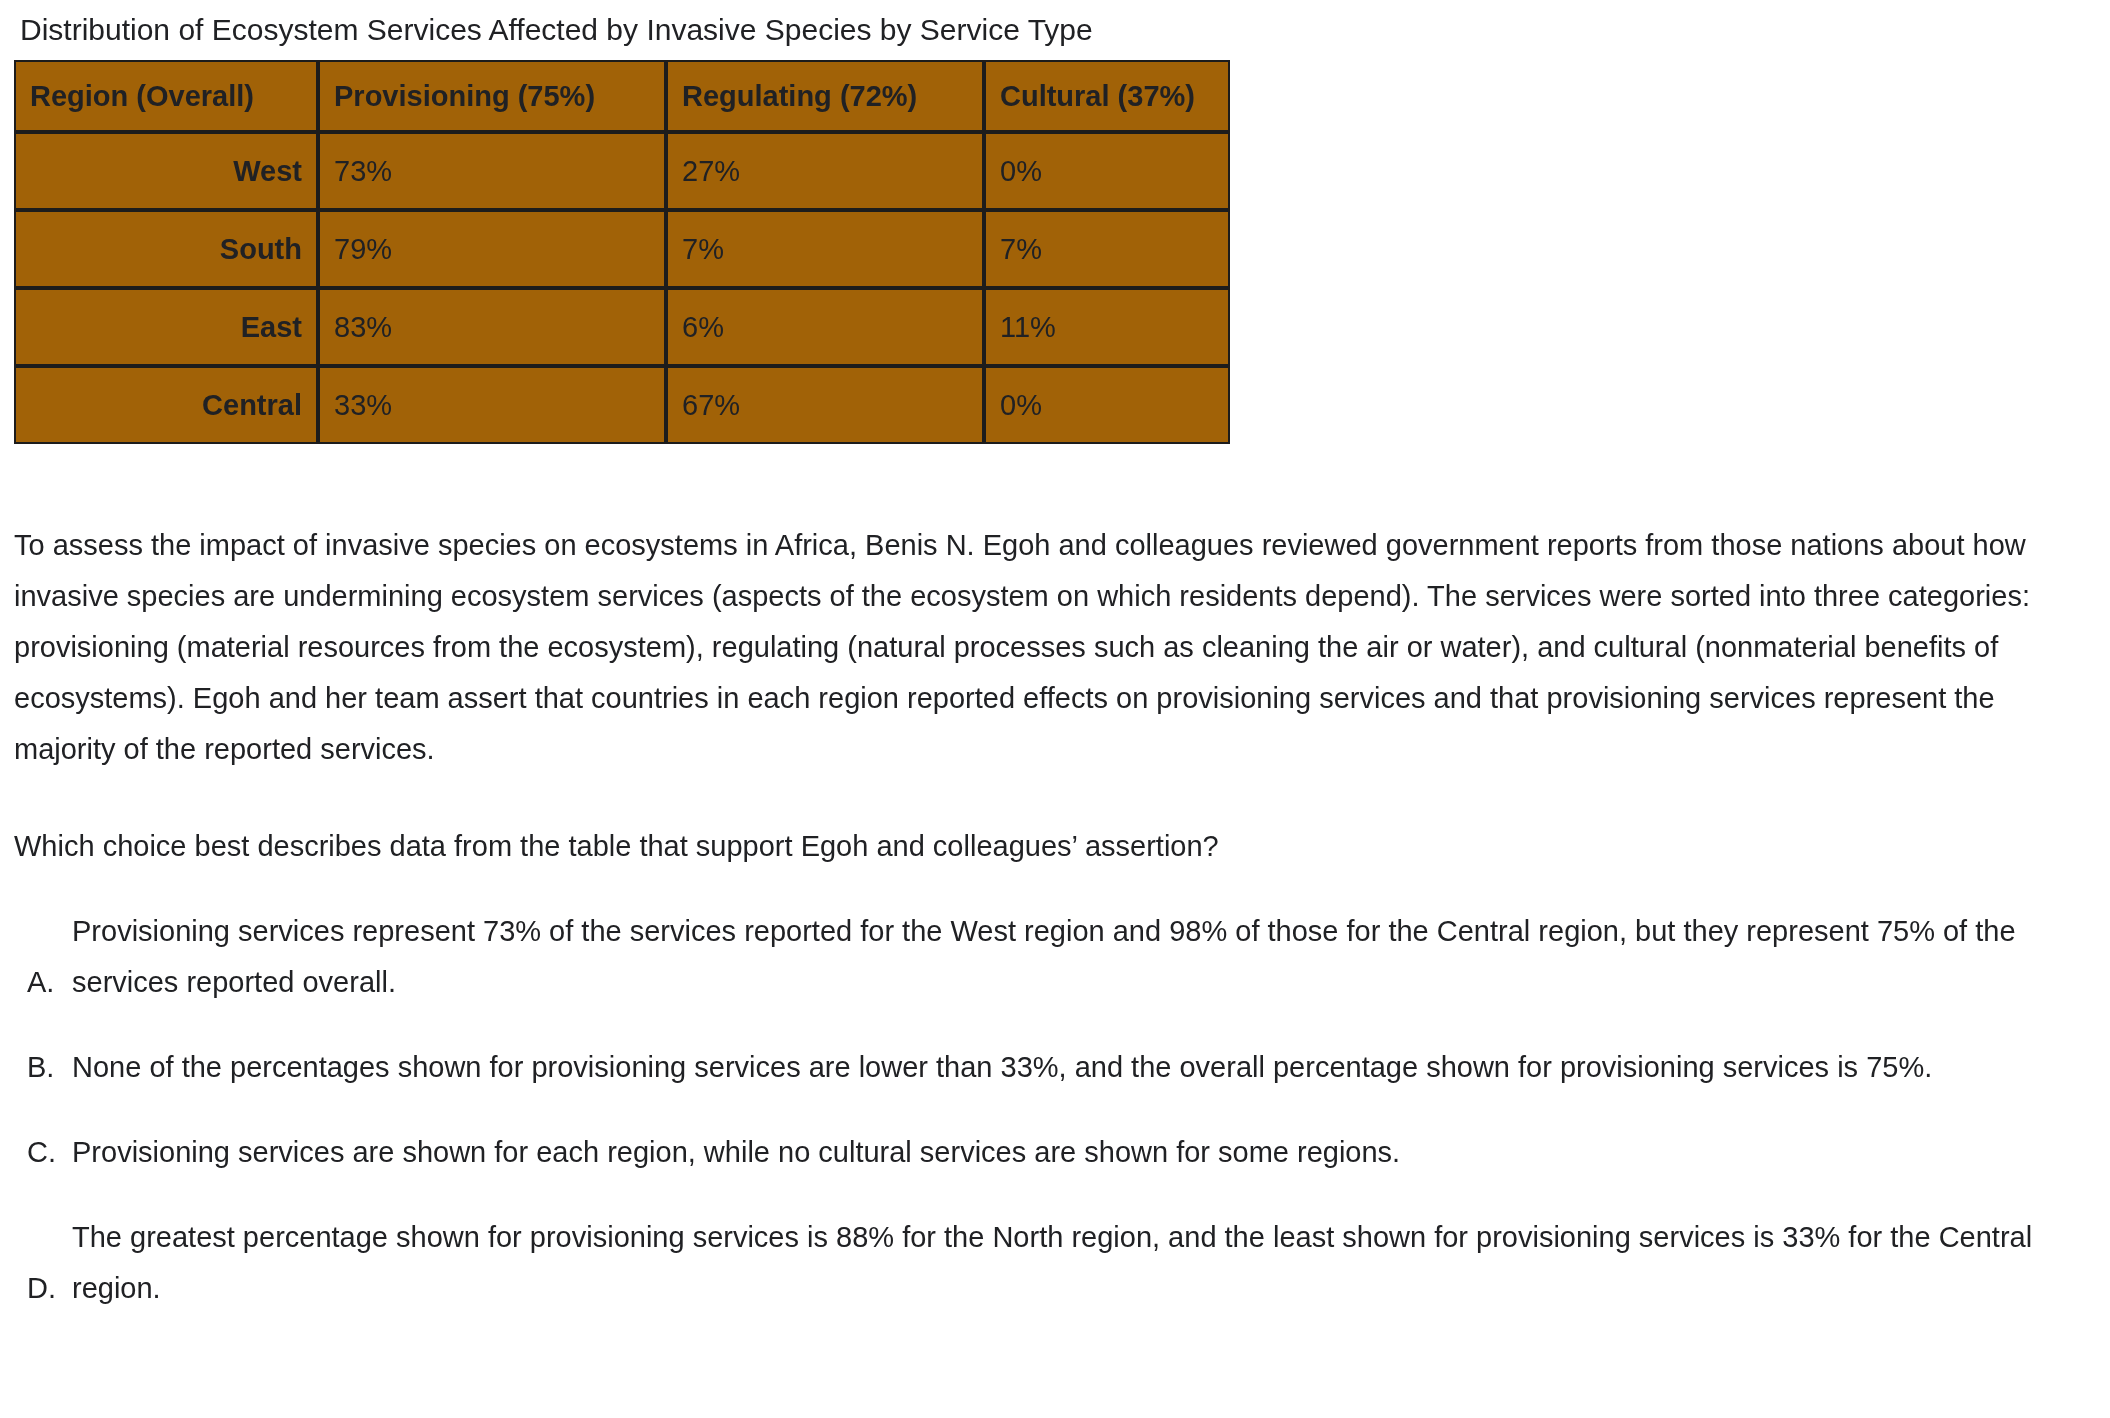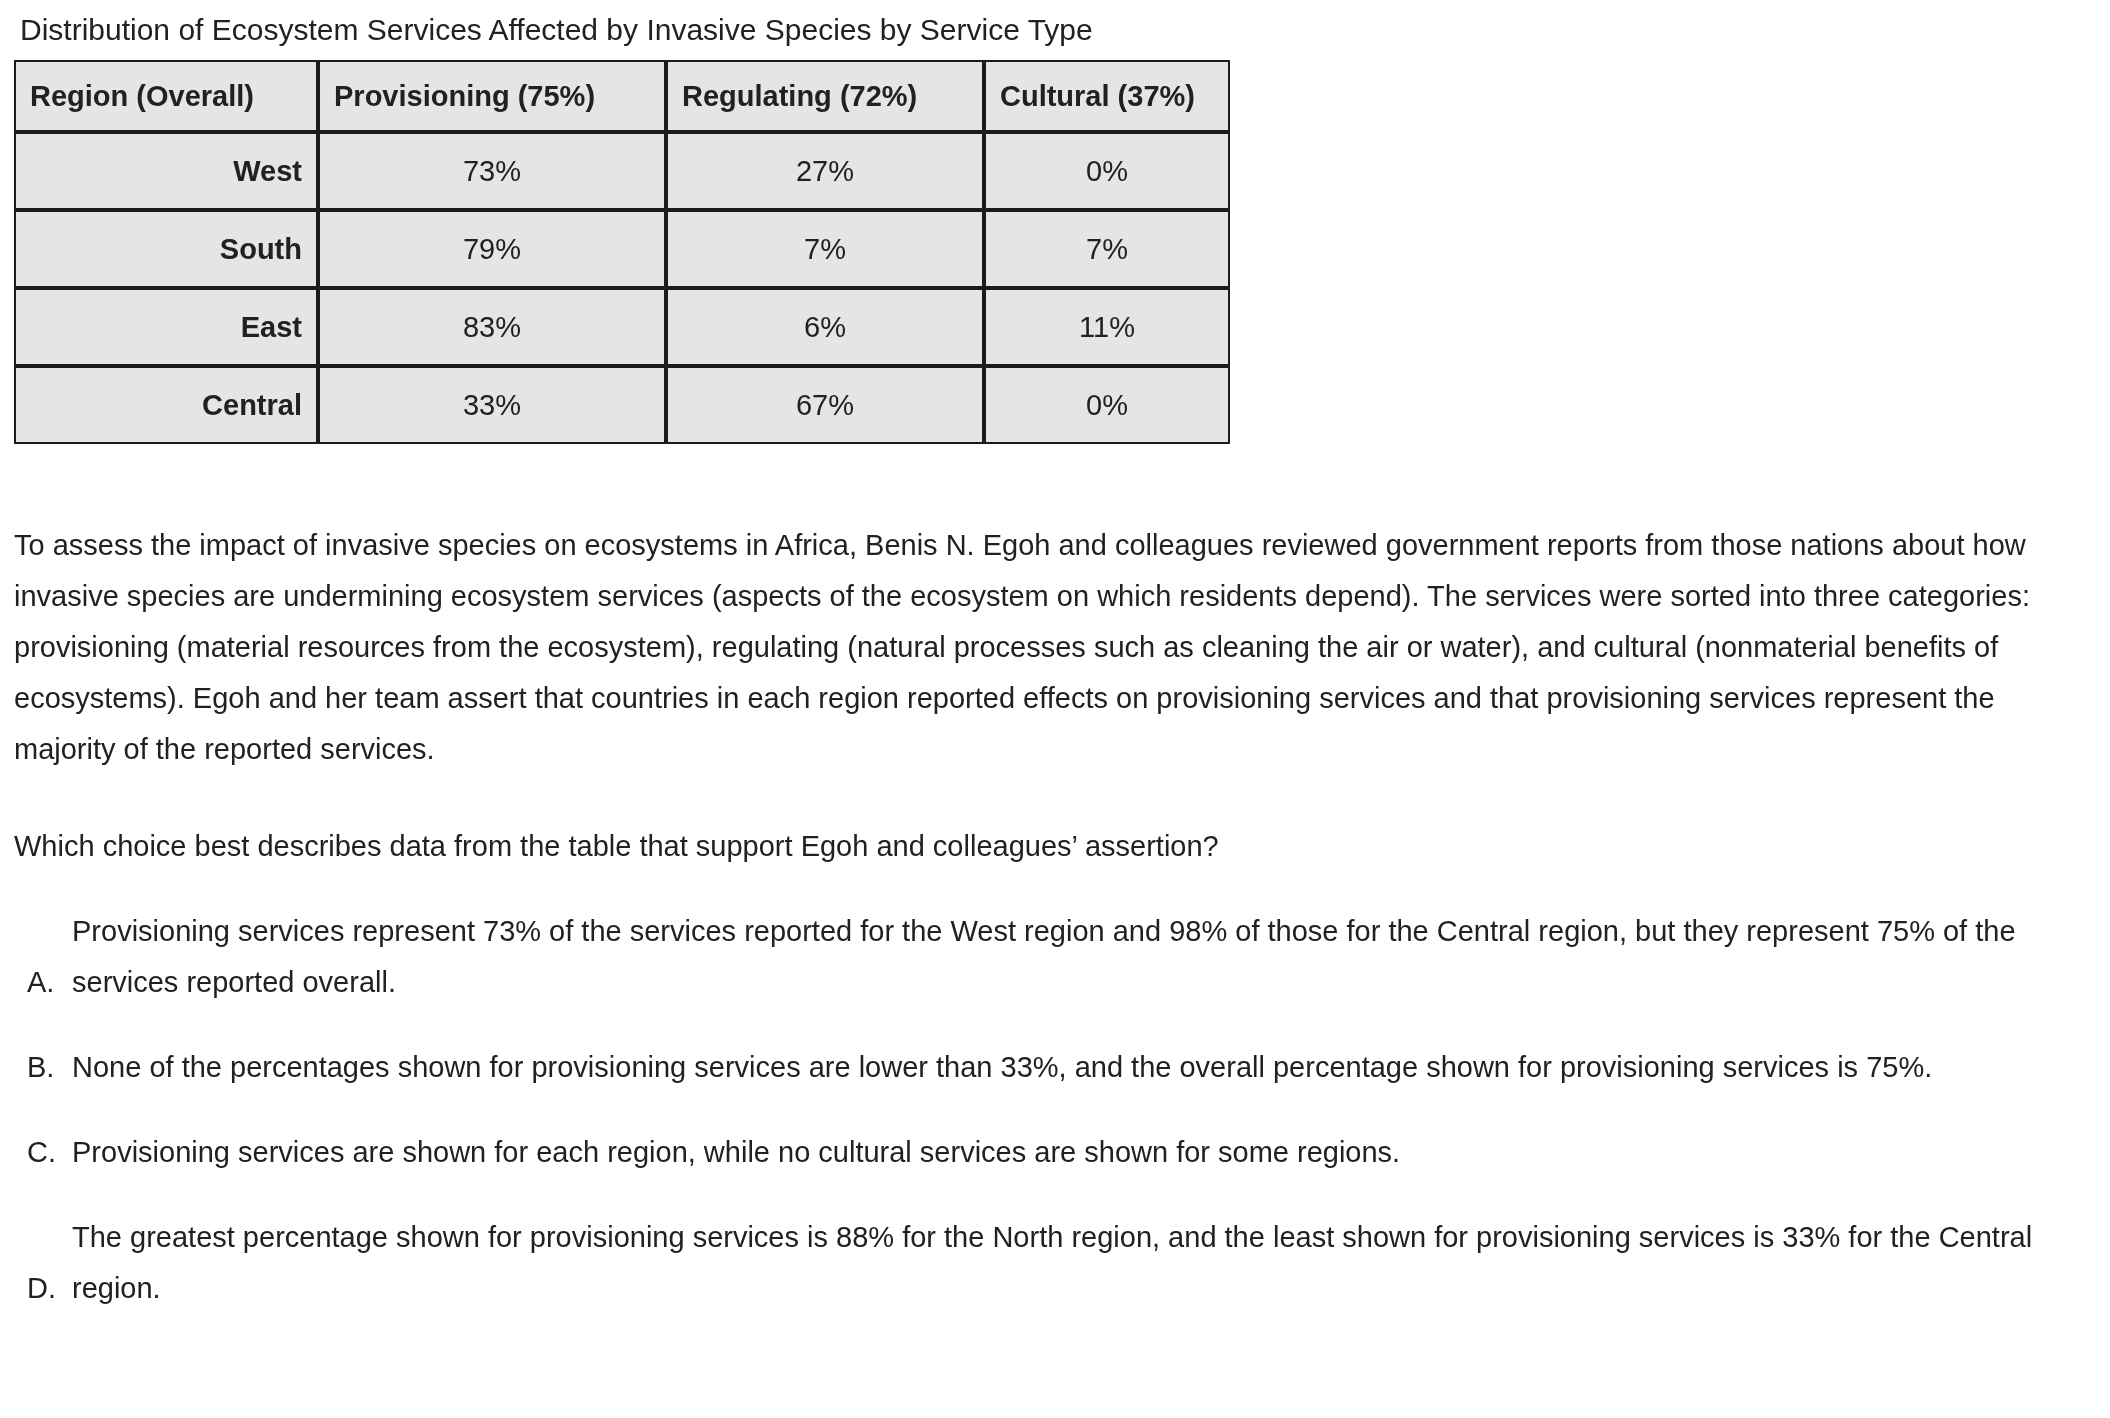--- a/index.html
+++ b/index.html
@@ -23,36 +23,35 @@
   }
   table.data-table {
     border-collapse: separate;
     border-spacing: 0;
   }
   table.data-table th,
   table.data-table td {
     border: 2px solid #1c1c1c;
     font-size: 29px;
     padding: 0 14px;
-    background: #e5e5e5;
+    background: #a16207;
   }
   table.data-table thead th {
     height: 68px;
     text-align: left;
     font-weight: bold;
     vertical-align: middle;
   }
   table.data-table tbody th {
     height: 74px;
     text-align: right;
     font-weight: bold;
     vertical-align: middle;
   }
   table.data-table tbody td {
-    text-align: center;
     font-weight: normal;
     vertical-align: middle;
   }
   .passage {
     width: 2082px;
     font-size: 29px;
     line-height: 1.76;
     margin: 76px 0 0 0;
   }
   .question {

